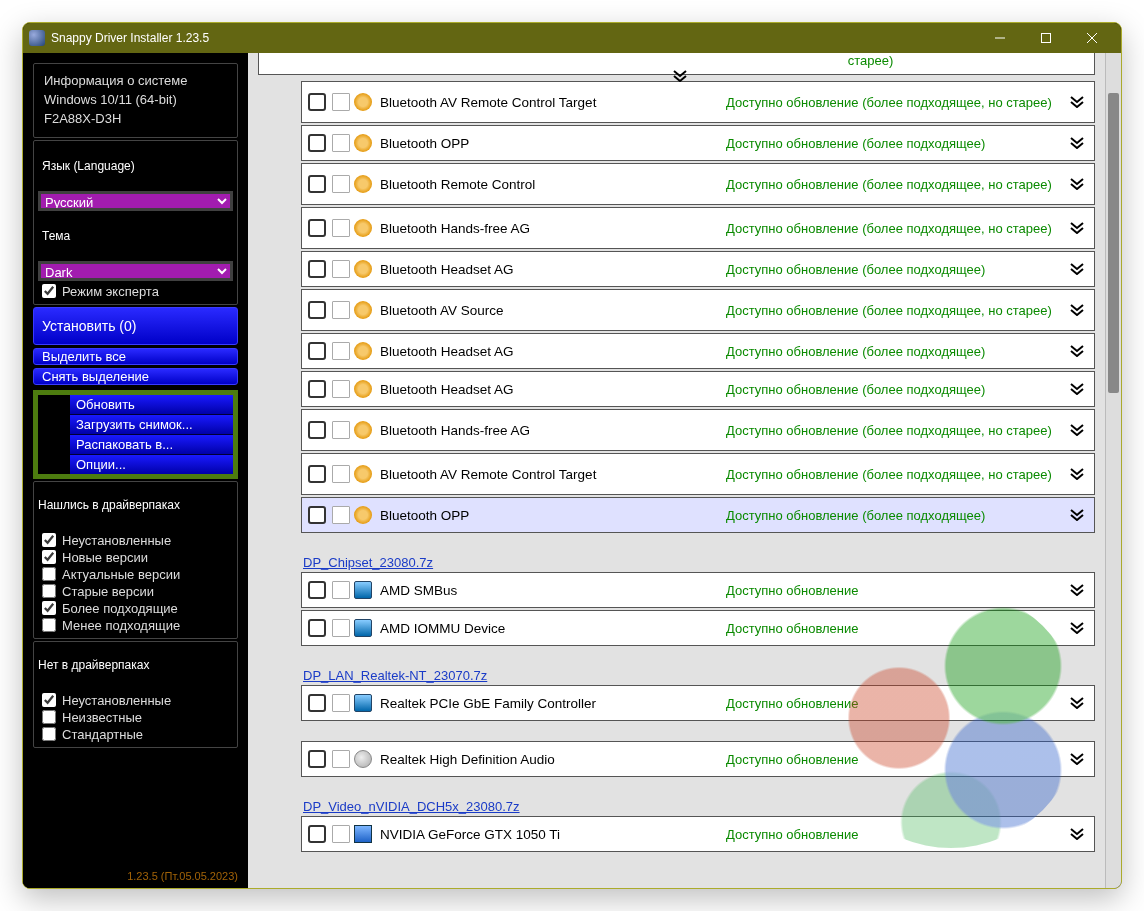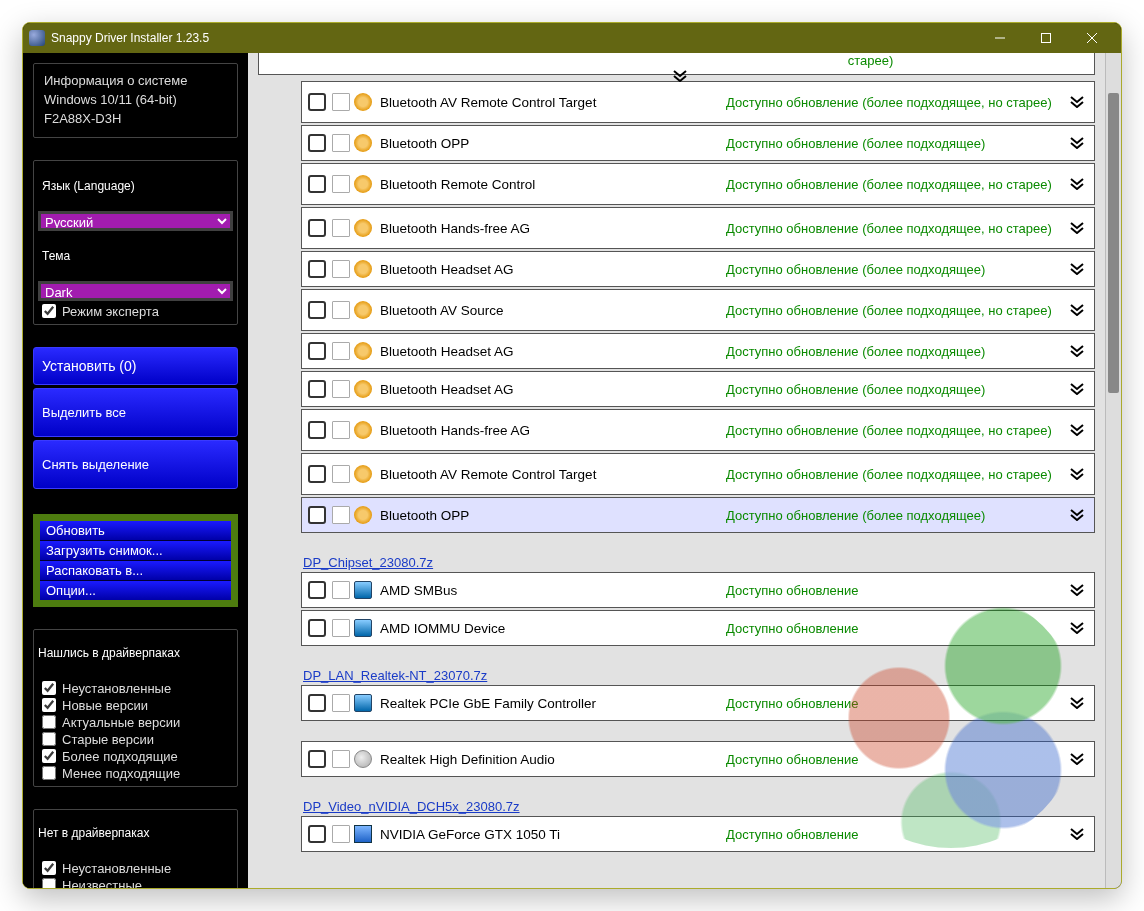--- a/index.html
+++ b/index.html
@@ -7,33 +7,33 @@
   .wrap { width: 1144px; height: 746px; padding: 22px; }
   .window { width: 1100px; height: 867px; border: 1px solid #abab2b; border-radius: 8px; overflow: hidden; box-shadow: 0 10px 30px rgba(0,0,0,.25); display: flex; flex-direction: column; background:#000; }
   .titlebar { height: 30px; background: #636612; color: #fff; display: flex; align-items: center; padding: 0 6px; font-size: 12px; }
   .titlebar .app-icon { width: 16px; height: 16px; margin-right: 6px; background: radial-gradient(circle at 30% 30%, #9ad, #247); border-radius: 3px; }
   .titlebar .title { flex: 1; }
   .winbtns { display:flex; }
   .winbtn { width: 46px; height: 30px; display:flex; align-items:center; justify-content:center; }
   .winbtn svg { stroke:#fff; stroke-width:1; fill:none; }
 
   .body { flex:1; display:flex; background:#000; overflow:hidden; }
-  .sidebar { width: 225px; background:#000; color:#ddd; padding:10px 10px 6px 10px; display:flex; flex-direction:column; gap:22px; font-size:13px; }
+  .sidebar { width: 225px; background:#000; color:#ddd; padding:10px 10px 6px 10px; display:flex; flex-direction:column; gap:2px; font-size:13px; }
   .panel { border:1px solid #444; border-radius:2px; }
   .panel-titled { border:1px solid #444; border-radius:2px; }
   .panel-title { font-size:12px; color:#fff; padding:16px 4px; }
   .panel-body { padding:4px; }
   .info-panel { padding:8px 10px; line-height:1.45; }
   .select-row { display:flex; flex-direction:column; gap:2px; padding:2px 4px 4px 4px; }
   select { width:100%; background:#a21caf; color:#fff; border:3px solid #404040; font-size:13px; height:20px; }
   .chk { display:flex; align-items:center; gap:6px; padding:1px 4px; }
   .chk input { width:14px; height:14px; accent-color:#fff; }
-  .btn { display:block; width:100%; text-align:left; padding:16px 8px; color:#fff; border:1px solid #3a3aff; background: linear-gradient(#2a2aff,#0000c8); border-radius:3px; font-size:13px; margin-bottom:3px; cursor:pointer; }
+  .btn { display:block; width:100%; text-align:left; padding:0 8px; color:#fff; border:1px solid #3a3aff; background: linear-gradient(#2a2aff,#0000c8); border-radius:3px; font-size:13px; margin-bottom:3px; cursor:pointer; }
   .btn.primary { padding:10px 8px; font-size:14px; }
-  .btn-list { border:7px solid #4d7c0f; }
+  .btn-list { border:5px solid #4d7c0f;padding-left:32px; }
   .btn-list .lbtn { padding:2px 6px; color:#fff; background: linear-gradient(#1a1aff,#0000a8); border-bottom:1px solid #003; cursor:pointer; font-size:13px; }
   .btn-list .lbtn:last-child { border-bottom:none; }
   .spacer { flex:1; }
   .version { color:#a16207; font-size:11px; padding:2px 0 0 2px;text-align:right; }
 
   .main { flex:1; background:#e2e2e2; position:relative; overflow:hidden; display:flex; }
   .main-inner { flex:1; overflow:hidden; padding:0 0 20px 0; }
   .dp-section { margin: 6px 10px 20px 10px; padding-left: 43px; }
   .dp-title { color:#1a3bc7; text-decoration:underline; font-size:13px; padding:2px 0 2px 2px; cursor:pointer; }
   .driver-row { display:flex; align-items:center; background:#fff; border:1px solid #555; height:36px; padding:0 8px 0 6px; margin-bottom:2px; }

